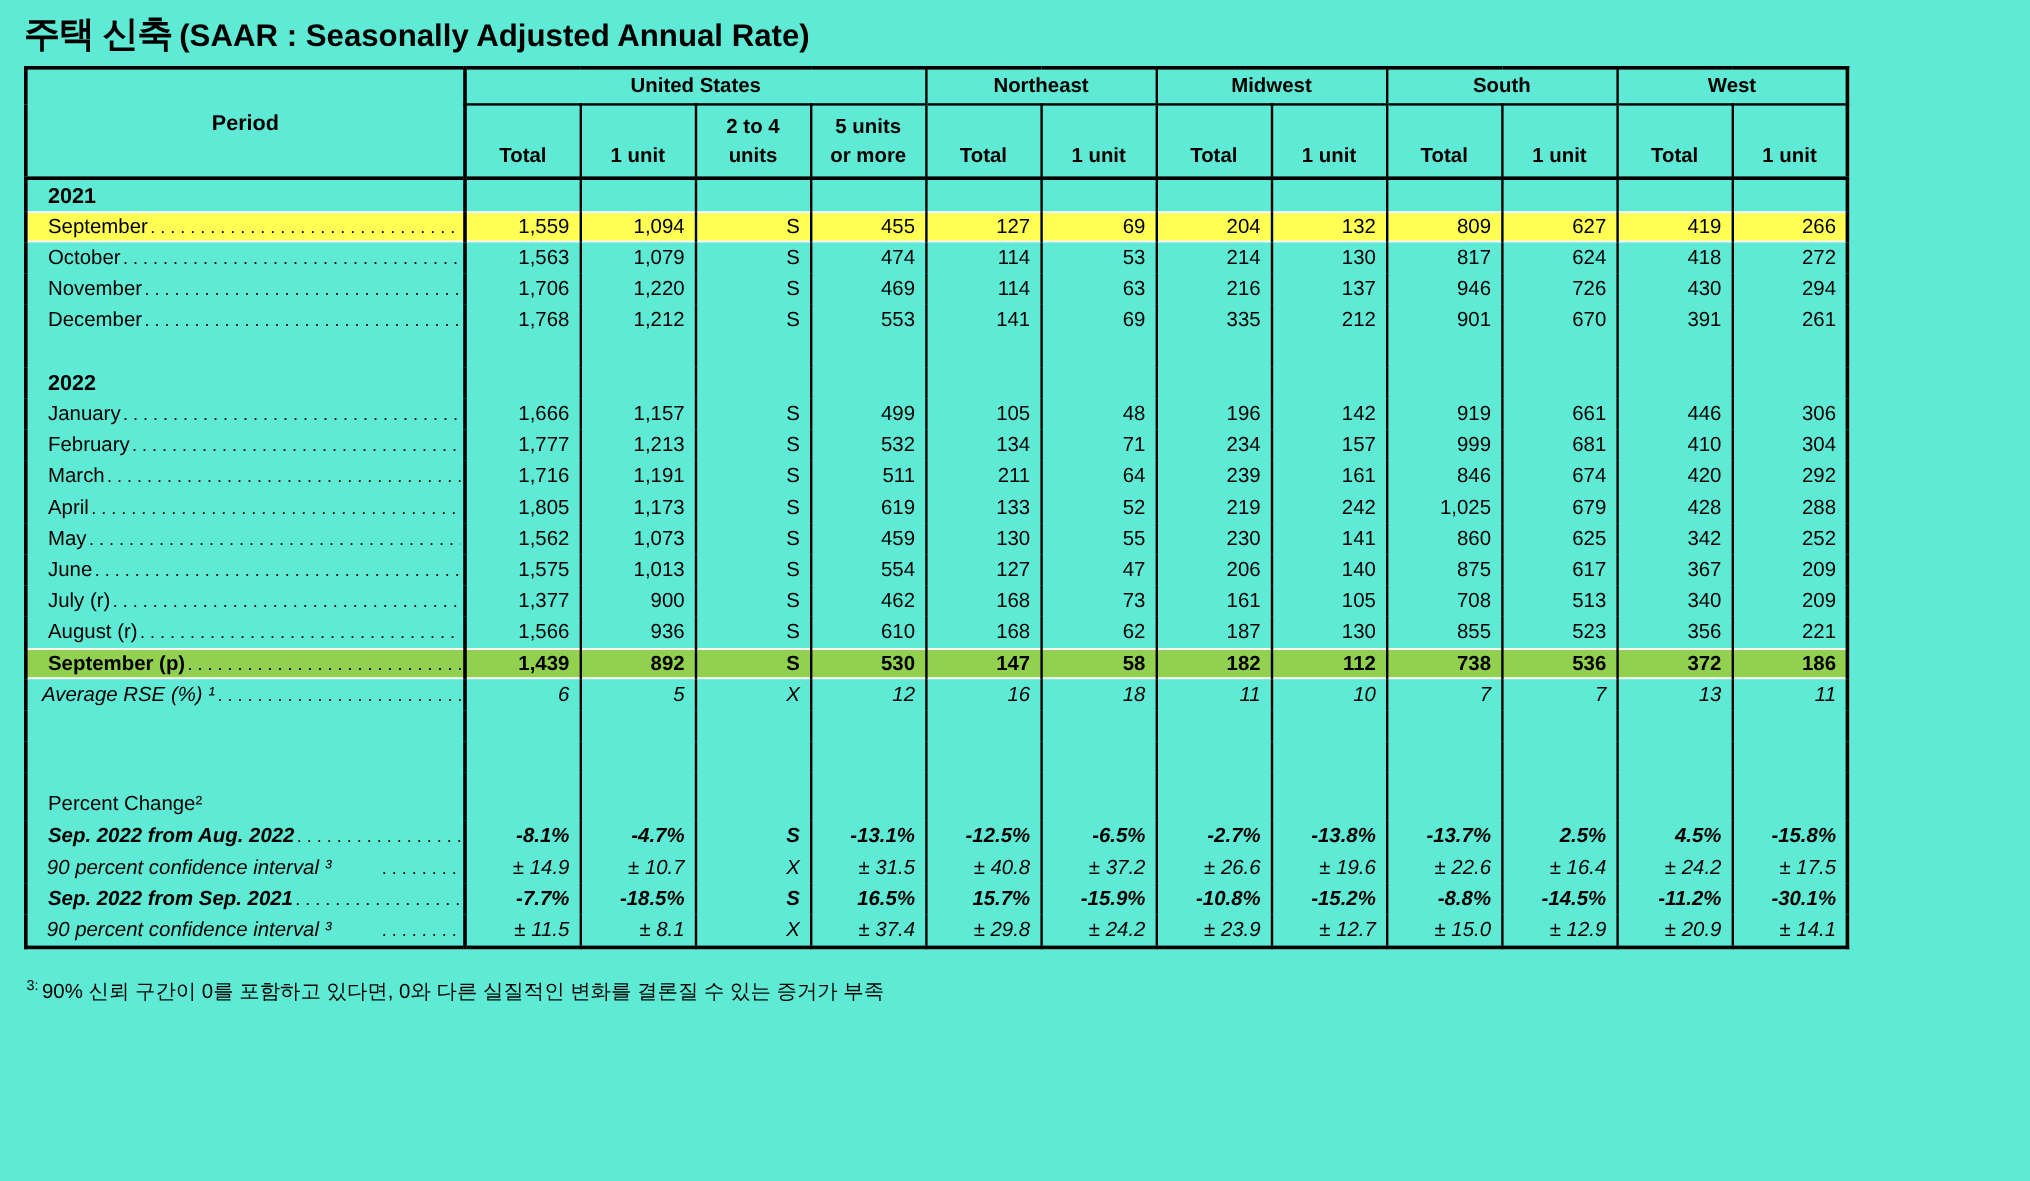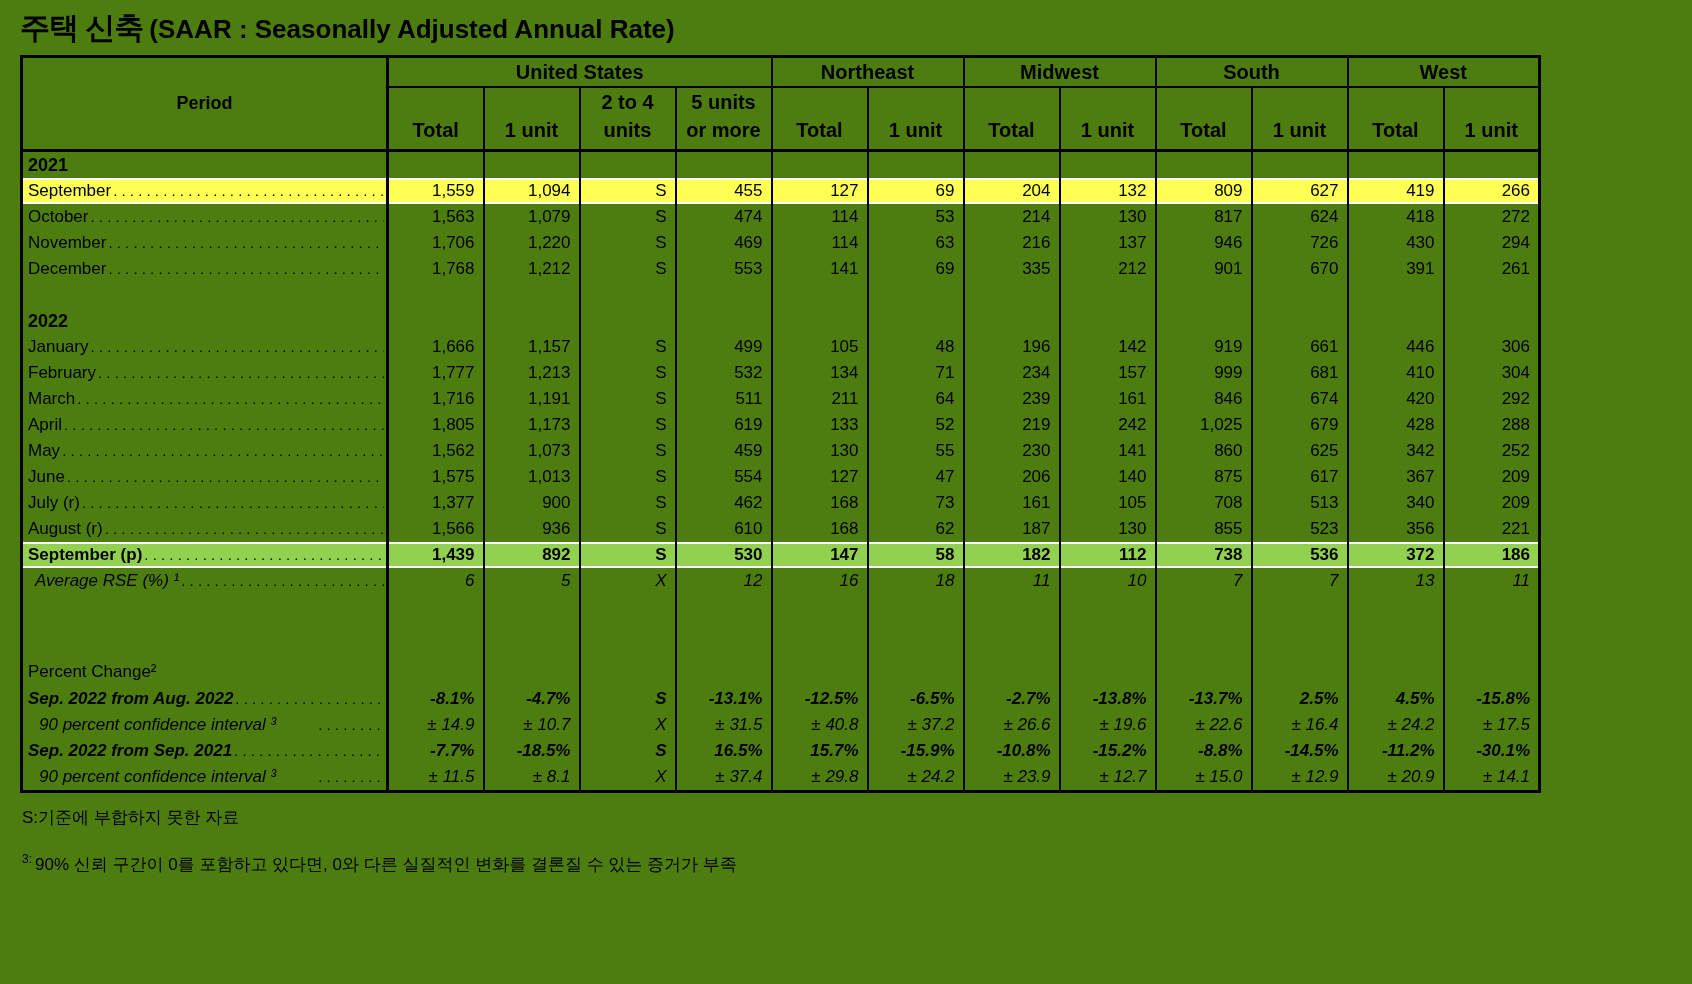--- a/index.html
+++ b/index.html
@@ -1,45 +1,45 @@
 <!DOCTYPE html>
 <html style="--hl-yellow: #FFFF54; --hl-green: #92D050;"><head>
 <meta charset="utf-8">
 <style>
   html,body{margin:0;padding:0;background:#fff;}
   .page{
-    position:relative;width:1692px;height:984px;background:#4d7c0f;
+    position:relative;width:1692px;height:984px;background:#5eead4;
     font-family:"Liberation Sans","DejaVu Sans",sans-serif;color:#000;
     overflow:hidden;
   }
   
   .title{margin:8px 0 6px 20px;white-space:nowrap;}
   .t-ko{font-size:30px;font-weight:700;letter-spacing:-1px;}
   .t-en{font-size:26px;font-weight:700;margin-left:6px;}
 
   
   table.saar{
     margin-left:20px;border-collapse:collapse;table-layout:fixed;
     width:1518px;border:3px solid #000;
   }
   col.c-period{width:366px;}
   col.c-data{width:96px;}
 
-  thead th{font-weight:700;font-size:20px;padding:0;}
+  thead th{font-weight:700;font-size:17px;padding:0;}
   tr.h1 th{height:28px;vertical-align:middle;}
   tr.h1 th.grp{border-left:2px solid #000;border-bottom:2px solid #000;}
   th.period{border-right:3px solid #000;vertical-align:middle;font-size:18px;margin-top:40px;}
   tr.h2 th{height:54px;vertical-align:bottom;padding-bottom:5px;
            border-left:2px solid #000;white-space:pre-line;line-height:1.4;margin-top:39px;}
   thead{border-bottom:3px solid #000;}
 
   tbody td{font-size:17px;height:26px;padding:0;vertical-align:middle;}
   td.c-val{border-left:2px solid #000;text-align:right;padding-right:8px;white-space:nowrap;}
   td.c-label{border-right:3px solid #000;}
-  .lw{display:flex;align-items:baseline;padding-left:5px;overflow:hidden;}
+  .lw{display:flex;align-items:baseline;padding-left:17px;overflow:hidden;}
   .dots{flex:1;overflow:hidden;white-space:nowrap;margin:0 2px;
         font-style:normal;font-weight:400;}
   .dots::after{
     content:". . . . . . . . . . . . . . . . . . . . . . . . . . . . . . . . . . . . . . . . . . . . . . . . . . . . . . . . . . . .";
     letter-spacing:0px;font-size:15px;color:#000;}
   
   tr.r-year .lbl{font-weight:700;font-size:18px;}
   tr.r-month-bold td{font-weight:700;}
   tr.r-rse td{font-style:italic;}
   tr.r-rse .lw{padding-left:12px;}
@@ -569,18 +569,17 @@
           <td class="c-val">± 12.7</td>
           <td class="c-val">± 15.0</td>
           <td class="c-val">± 12.9</td>
           <td class="c-val">± 20.9</td>
           <td class="c-val">± 14.1</td>
         </tr>
       </tbody>
   </table>
 
   <div class="footnotes">
-    <div class="fn"><span>S:기준에 부합하지 못한 자료</span></div>
     <div class="fn gap"><sup>3:</sup><span>90% 신뢰 구간이 0를 포함하고 있다면, 0와 다른 실질적인 변화를 결론질 수 있는 증거가 부족</span></div>
 
   </div>
 
 </div>
 
 </body></html>

